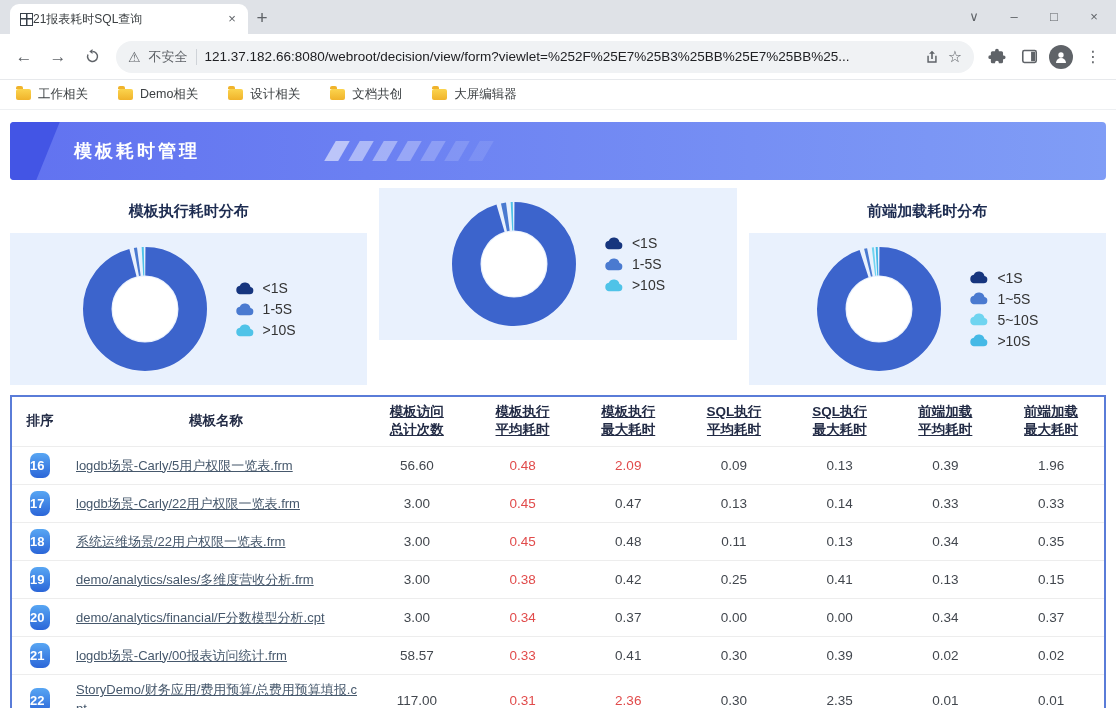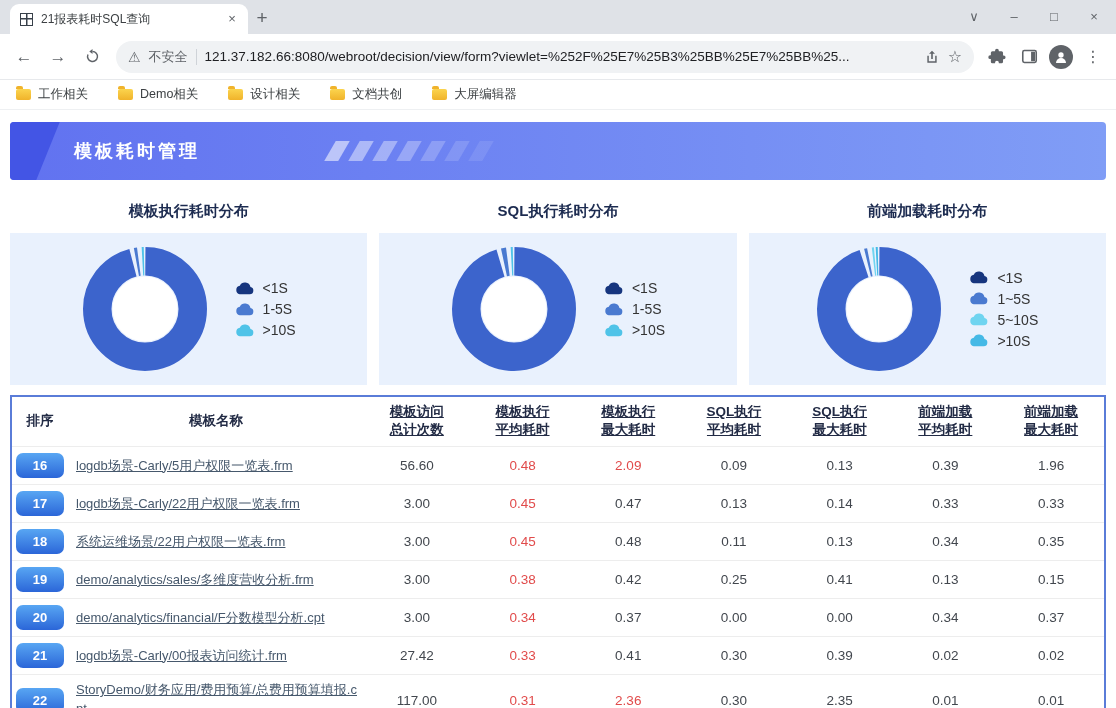--- a/index.html
+++ b/index.html
@@ -2,21 +2,21 @@
 <html><head>
 <meta charset="utf-8">
 <style>
   * { box-sizing: border-box; margin: 0; padding: 0; }
   html,body { background:#fff; }
   body { font-family: "Liberation Sans", "DejaVu Sans", sans-serif; }
   .browser { width:1116px; height:708px; overflow:hidden; display:flex; flex-direction:column; background:#fff; }
 
   
   .titlebar { height:34px; background:#dfe2e7; display:flex; align-items:flex-end; padding-left:10px; position:relative; flex:none; }
-  .tab { height:30px; width:238px; background:#fff; border-radius:9px 9px 0 0; display:flex; align-items:center; padding:0 8px 0 10px; gap:8px; font-size:12px; color:#3c4043; }
+  .tab { height:30px; width:238px; background:#fff; border-radius:9px 9px 0 0; display:flex; align-items:center; padding:0 8px 0 10px; gap:0; font-size:12px; color:#3c4043; }
   .favicon { width:13px; height:13px; flex:none; border:1.5px solid #38404a;
     background-image:linear-gradient(#38404a,#38404a),linear-gradient(#38404a,#38404a);
     background-size:1.5px 100%,100% 1.5px; background-position:center; background-repeat:no-repeat; }
   .tab-title { flex:1; white-space:nowrap; overflow:hidden; }
   .tab-close { color:#5f6368; font-size:13px; width:16px; height:16px; line-height:15px; text-align:center; border-radius:50%; }
   .newtab { width:28px; height:28px; margin-bottom:1px; line-height:26px; text-align:center; font-size:19px; color:#5f6368; }
   .win-controls { position:absolute; right:2px; top:0; height:34px; display:flex; align-items:center; }
   .win-btn { width:40px; text-align:center; color:#5f6368; font-size:13px; line-height:34px; }
 
   
@@ -64,21 +64,21 @@
   table { width:100%; border-collapse:collapse; table-layout:fixed; }
   col.c-rank{width:56px} col.c-name{width:296px}
   thead th { padding:6px 3px 7px; font-size:13.5px; color:#222b45; vertical-align:middle; text-align:center; }
   th .h2 { white-space:pre-line; font-weight:bold; line-height:1.35; }
   th.u { cursor:pointer; }
   th.u .h2 { text-decoration:underline; }
   tbody tr { border-top:1px solid #ededed; }
   td { text-align:center; font-size:13.5px; color:#42474e; padding:6px 4px; }
   td.name { text-align:left; padding-left:8px; }
   td.name a { color:#46586c; font-size:13px; text-decoration:underline; cursor:pointer; line-height:1.45; word-break:break-all; }
-  .badge { display:inline-block; width:48px; height:25px; line-height:25px; border-radius:7px; background:linear-gradient(180deg,#58a6f3,#2b66d8); color:#fff; font-weight:bold; font-size:13px; text-align:center; }
+  .badge { display:inline-block; width:20px; height:25px; line-height:25px; border-radius:7px; background:linear-gradient(180deg,#58a6f3,#2b66d8); color:#fff; font-weight:bold; font-size:13px; text-align:left; }
   td.red { color:#e14b4b; }
 </style>
 </head>
 <body>
 
 <div class="browser">
 
   <div class="titlebar">
     <div class="tab">
       <span class="favicon"></span>
@@ -203,21 +203,20 @@
               <div class="legend-item">
                 <svg viewBox="0 0 26 16" class="cloud">
                   <path d="M7 15h12.5a4.5 4.5 0 0 0 .9-8.9A7 7 0 0 0 7.2 4.6 5.3 5.3 0 0 0 7 15z" fill="#4fc3e8"></path>
                 </svg>
                 <span>&gt;10S</span>
               </div>
             </div>
           </div>
         </div>
         <div class="chart-block">
-          <div class="chart-title">SQL执行耗时分布</div>
           <div class="chart-panel">
             <svg viewBox="0 0 42 42" class="donut">
               <circle cx="21" cy="21" r="10.8" fill="#ffffff"></circle>
               <circle cx="21" cy="21" r="15.915" fill="none" stroke="#3c64cc" stroke-width="9.5" stroke-dasharray="95.3 4.700000000000003" stroke-dashoffset="25"></circle>
               <circle cx="21" cy="21" r="15.915" fill="none" stroke="#4a7ad0" stroke-width="9.5" stroke-dasharray="1.3 98.7" stroke-dashoffset="28.5"></circle>
               <circle cx="21" cy="21" r="15.915" fill="none" stroke="#4fc3e8" stroke-width="9.5" stroke-dasharray="0.55 99.45" stroke-dashoffset="26"></circle>
             </svg>
             <div class="legend">
               <div class="legend-item">
                 <svg viewBox="0 0 26 16" class="cloud">
@@ -365,21 +364,21 @@
               <td class="red">0.34</td>
               <td>0.37</td>
               <td>0.00</td>
               <td>0.00</td>
               <td>0.34</td>
               <td>0.37</td>
             </tr>
             <tr>
               <td><span class="badge">21</span></td>
               <td class="name"><a>logdb场景-Carly/00报表访问统计.frm</a></td>
-              <td>27.42</td>
+              <td>58.57</td>
               <td class="red">0.33</td>
               <td>0.41</td>
               <td>0.30</td>
               <td>0.39</td>
               <td>0.02</td>
               <td>0.02</td>
             </tr>
             <tr>
               <td><span class="badge">22</span></td>
               <td class="name"><a>StoryDemo/财务应用/费用预算/总费用预算填报.cpt</a></td>

